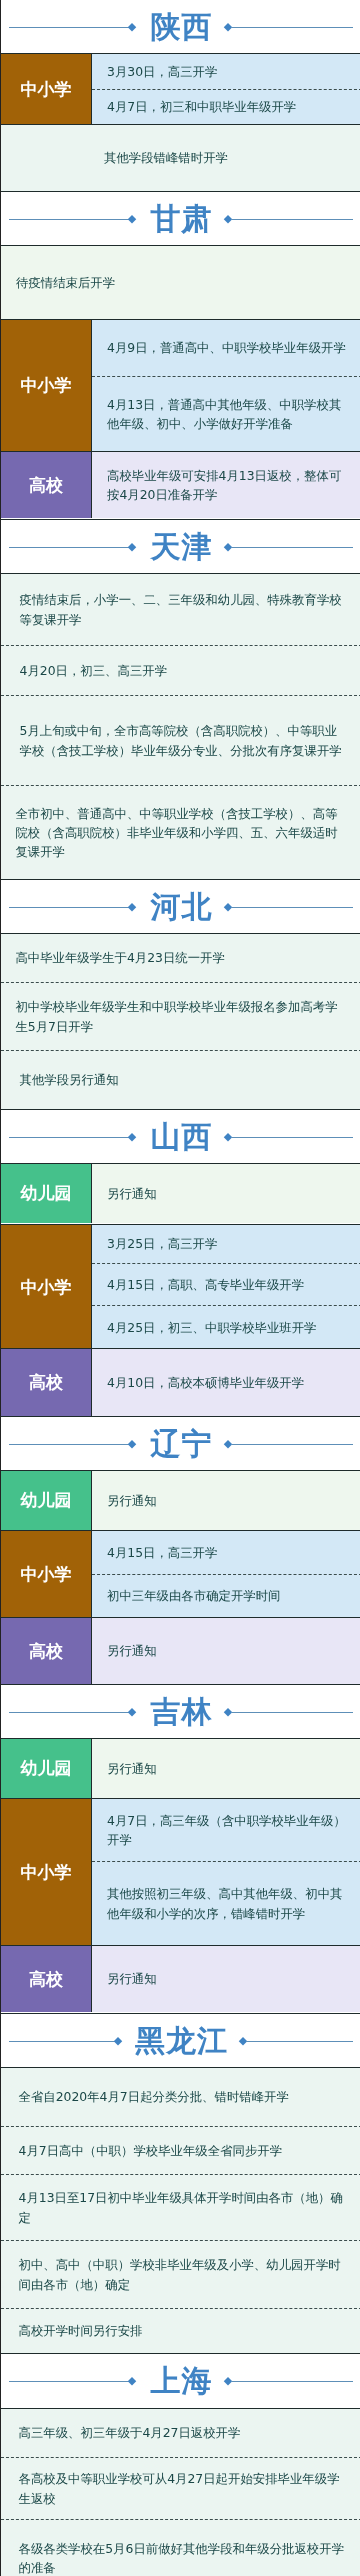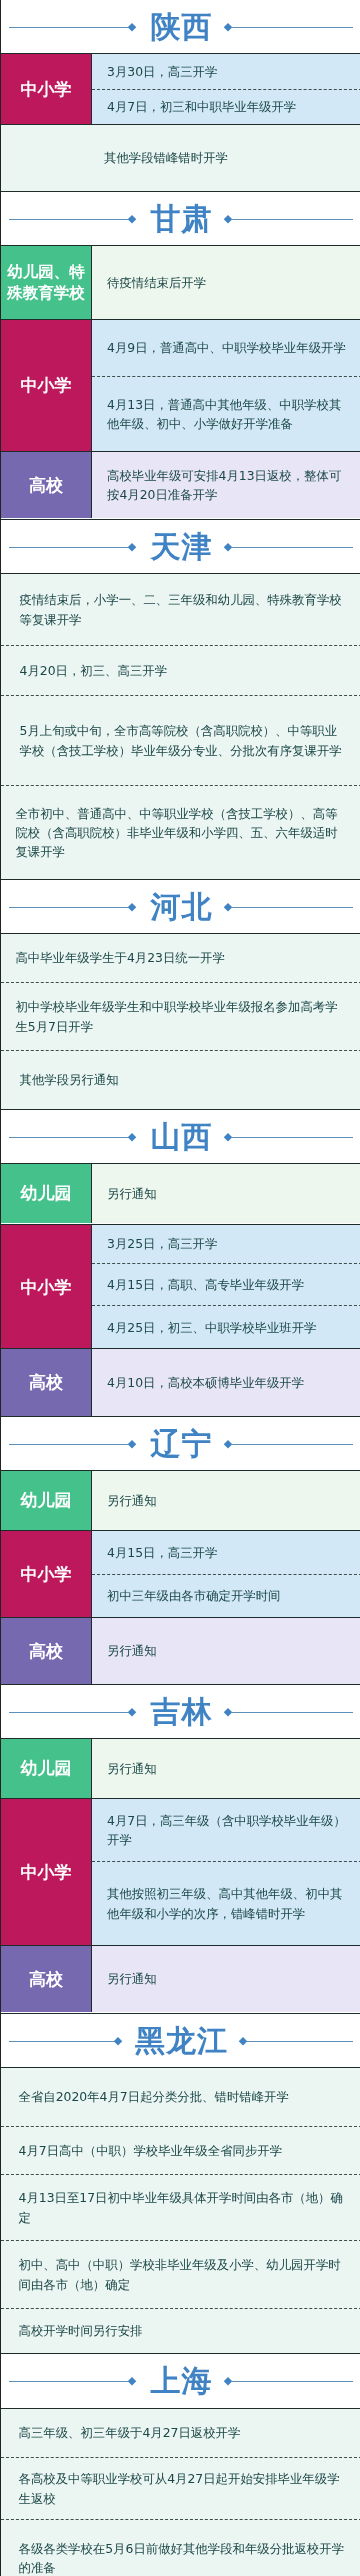--- a/index.html
+++ b/index.html
@@ -22,21 +22,21 @@
     font-family: "DejaVu Sans", sans-serif; font-weight: bold; font-size: 30px;
     color: #3f83c4; letter-spacing: 1px; position: relative; z-index: 1; line-height: 1;
   }
   .row { position: absolute; left: 0; width: 361px; border-top: 1px solid #1e2b2b; display: flex; }
   .cat {
     width: 91px; flex: none; display: flex; align-items: center; justify-content: center;
     color: #ffffff; font-weight: bold; font-size: 17px; text-align: center; line-height: 1.3;
     border-right: 1.5px solid #1e2b2b; padding: 0 4.1px;
   }
   .cat.green { background: #45c18b; }
-  .cat.blue { background: #be185d; }
+  .cat.blue { background: #a16207; }
   .cat.purple { background: #7669b0; }
   .cells { flex: 1; display: flex; flex-direction: column; }
   .cells.green { background: #eef7ee; }
   .cells.blue { background: #d3e8f6; }
   .cells.purple { background: #e8e6f6; }
   .cells.mint { background: #ebf5f1; }
   .cell {
     flex: 1; display: flex; align-items: center; padding: 0 10.3px 0 15px;
     font-size: 12.4px; line-height: 1.55; color: #1a4747;
   }
@@ -70,21 +70,20 @@
   </div>
 
   <div class="province-header" style="top:191px;height:54px;">
     <div class="line left" style="width:121px;"></div>
     <div class="diamond" style="left:131px;"></div>
     <span class="province-title">甘肃</span>
     <div class="diamond" style="left:227px;"></div>
     <div class="line right" style="width:121px;"></div>
   </div>
   <div class="row" style="top:245px;height:74px;">
-    <div class="cat green" style="font-size:15.5px;">幼儿园、特殊教育学校</div>
     <div class="cells green">
       <div class="cell">待疫情结束后开学</div>
     </div>
   </div>
   <div class="row" style="top:319px;height:132px;">
     <div class="cat blue">中小学</div>
     <div class="cells blue">
       <div class="cell" style="flex:0 0 56px;">4月9日，普通高中、中职学校毕业年级开学</div>
       <div class="cell">4月13日，普通高中其他年级、中职学校其他年级、初中、小学做好开学准备</div>
     </div>

